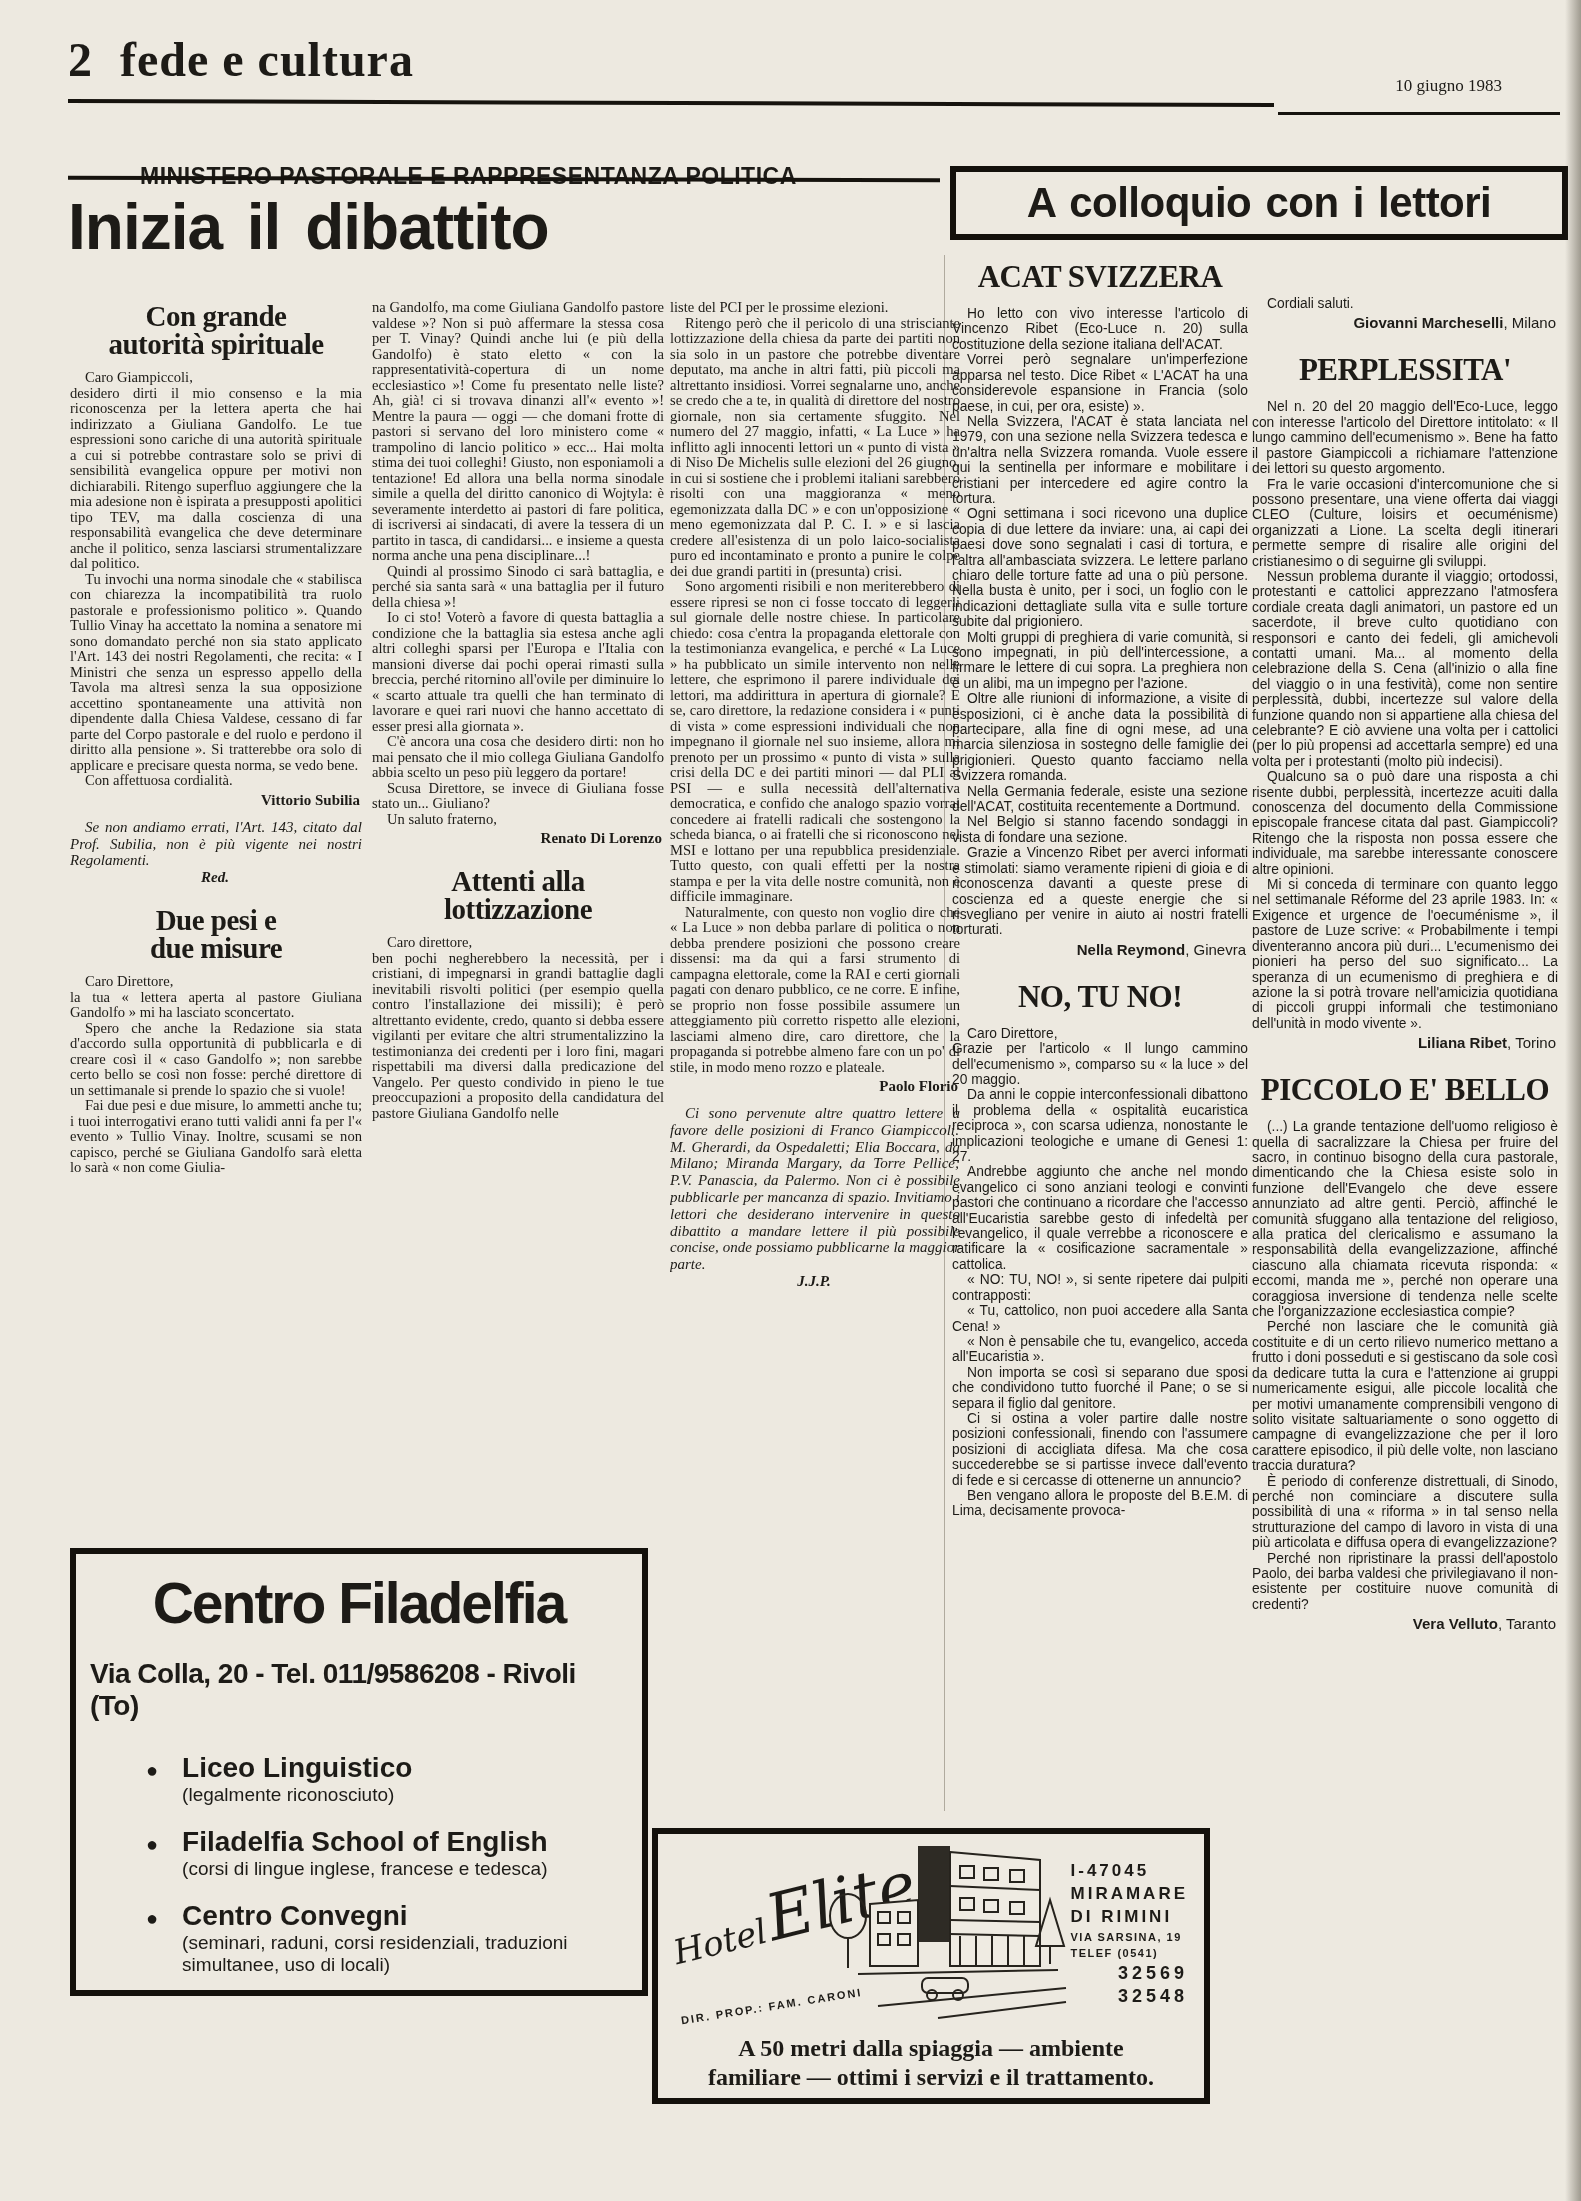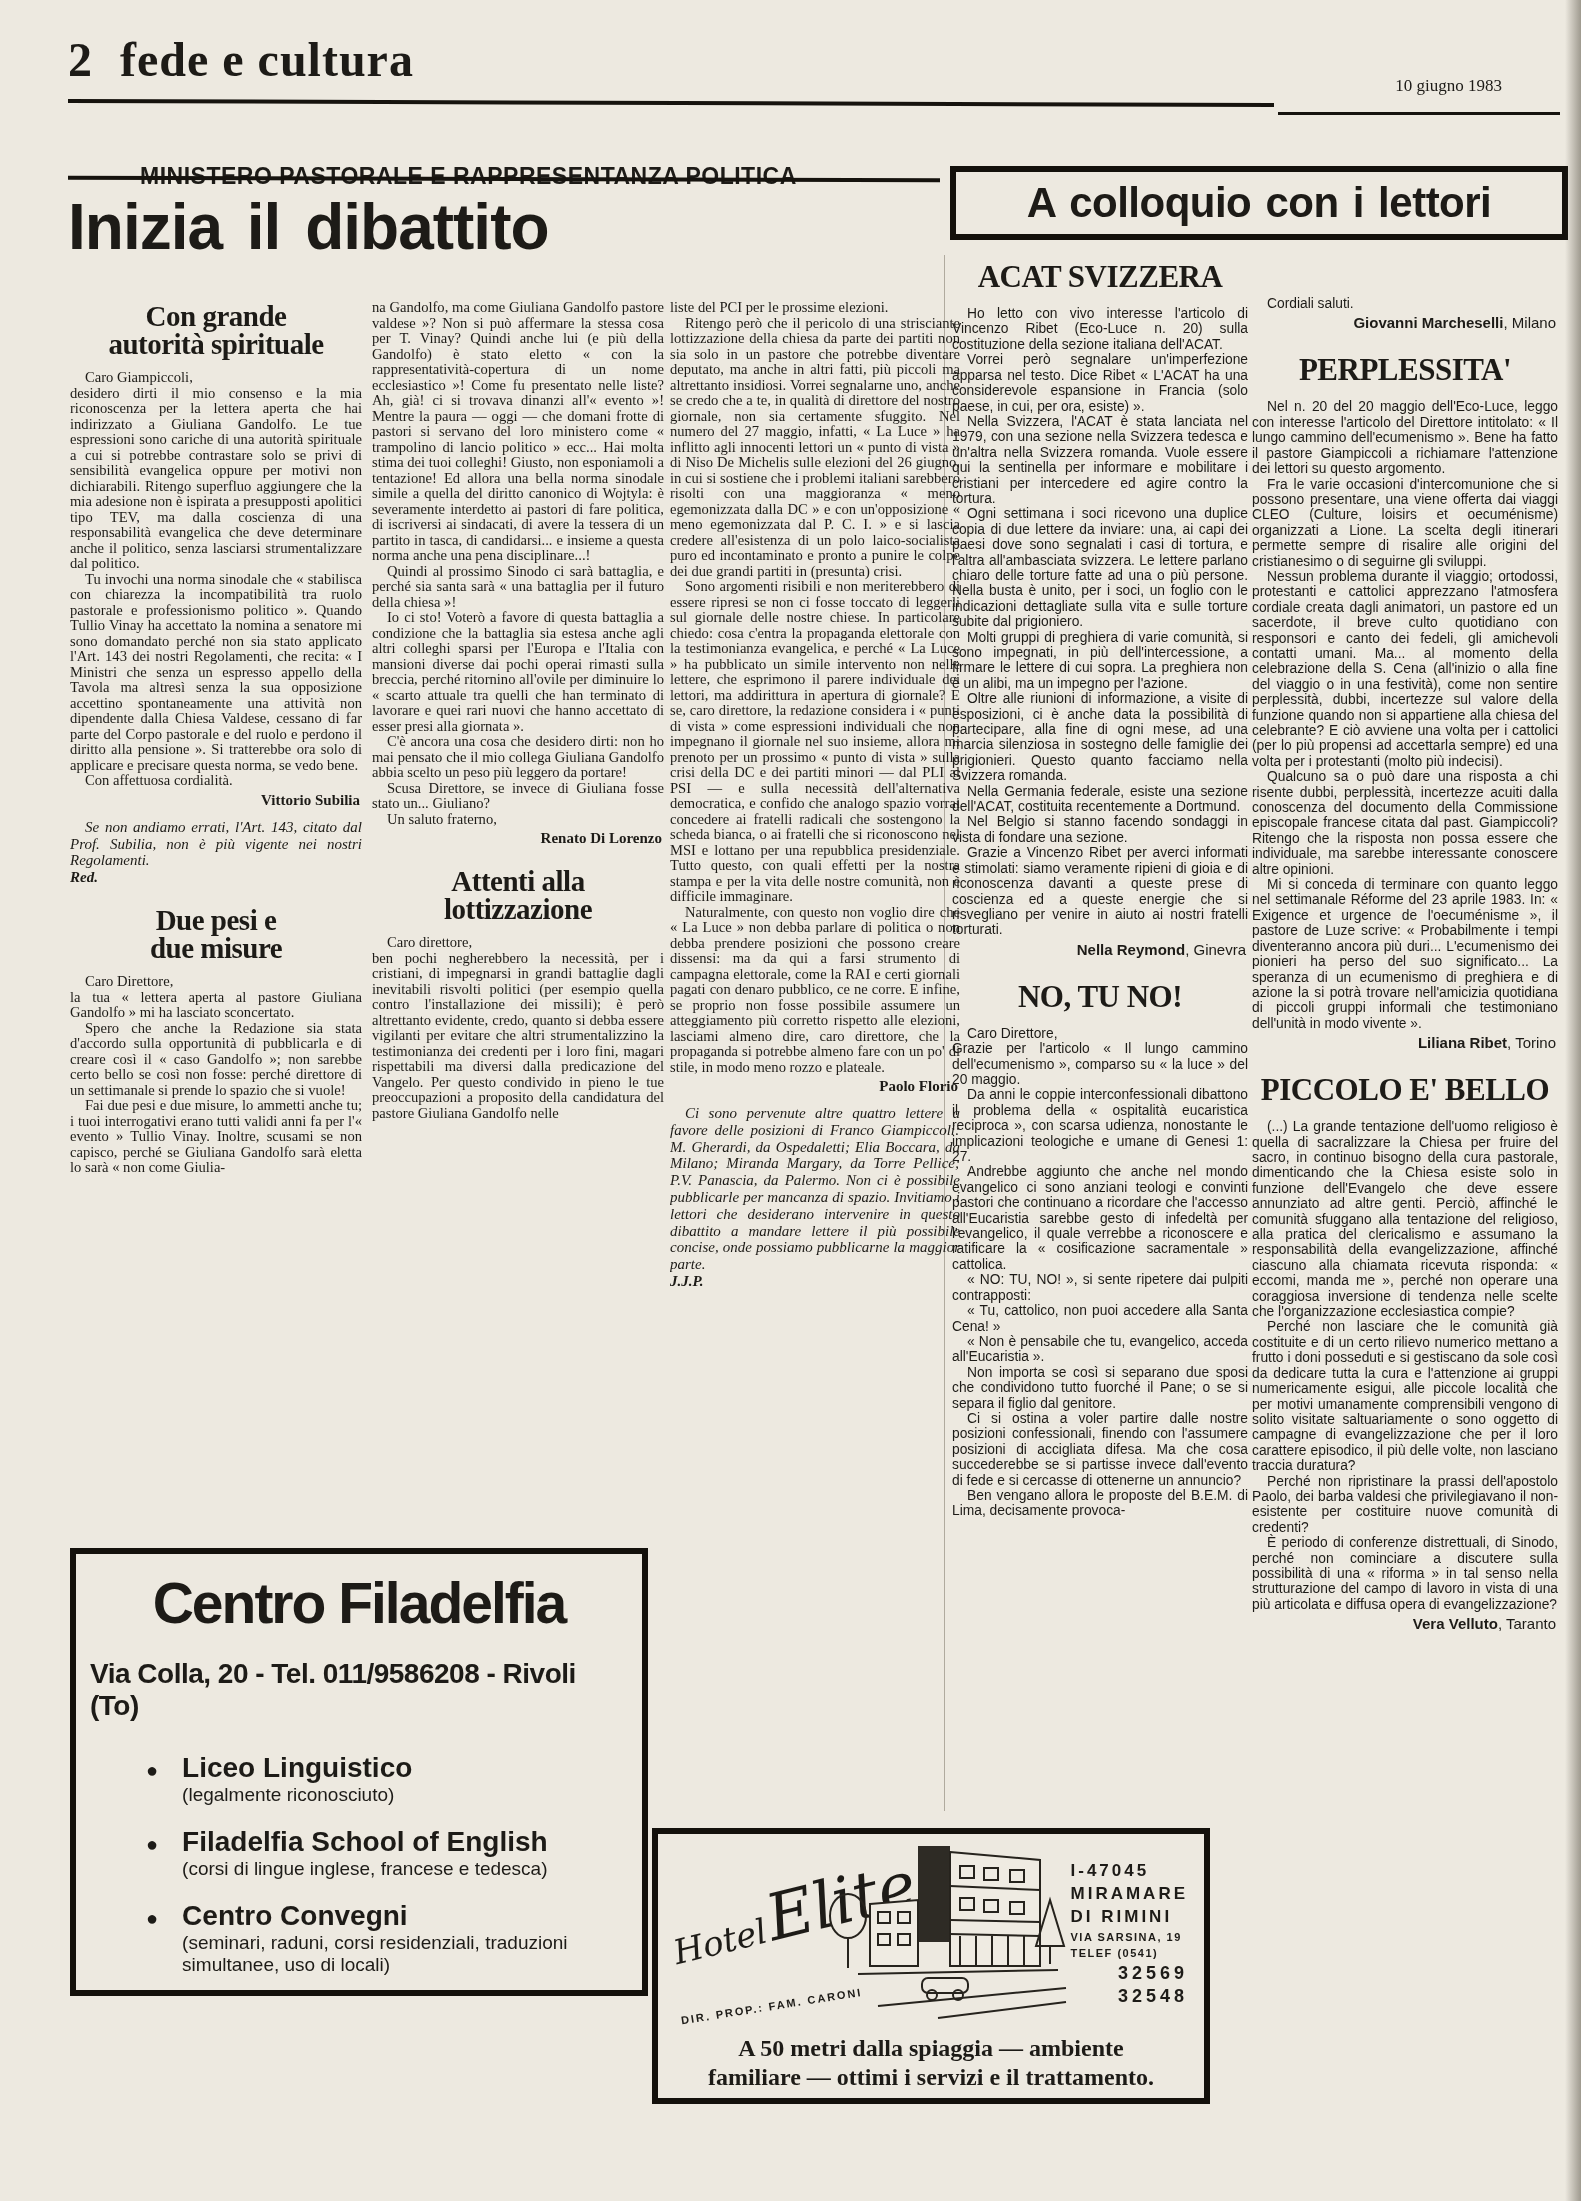--- a/index.html
+++ b/index.html
@@ -33,21 +33,21 @@
   .para{margin:0;text-indent:15px;font-size:14.6px;line-height:15.5px;}
   .colloquio .para{font-size:13.8px;line-height:15.4px;}
   .para.cont{text-indent:0;}
   .art-head{font-family:Liberation Serif, serif;font-weight:bold;font-size:29px;line-height:.97;
             margin:20px 0 12px;white-space:pre-line;letter-spacing:-.5px;text-align:center;}
   .col .art-head:first-child{margin-top:2px;}
   .colloquio .art-head{font-size:31px;margin:24px 0 14px;}
   .sig{margin:3px 2px 8px 0;text-align:right;font-size:15px;}
   .sig-name{font-weight:bold;}
   .note{margin:10px 0 0;font-style:italic;font-size:15px;line-height:16.8px;text-indent:15px;}
-  .note-sig{margin:0 2px 6px 0;text-align:left;font-style:italic;font-weight:bold;font-size:15px;}
+  .note-sig{margin:0 2px 6px 0;text-align:center;font-style:italic;font-weight:bold;font-size:15px;}
   .vrule{position:absolute;left:944px;top:255px;width:1px;height:1556px;background:#aaa medium;background:#b0aa9e;}
   
   .ad-fil{position:absolute;left:70px;top:1548px;width:566px;height:436px;border:6px solid #14110c;
           font-family:"Liberation Sans",sans-serif;overflow:hidden;}
   .ad-fil h2{margin:16px 10px 0;text-align:center;font-size:57px;letter-spacing:-2px;}
   .ad-addr{margin:22px 14px 0;font-weight:bold;font-size:28px;letter-spacing:-.5px;}
   .ad-list{list-style:none;margin:30px 0 0 70px;padding:0;}
   .ad-list li{display:flex;gap:24px;margin-bottom:20px;}
   .blt{font-size:20px;line-height:1;margin-top:8px;}
   .it{display:block;font-weight:bold;font-size:28px;line-height:1.15;}
@@ -159,22 +159,22 @@
       <h2 class="art-head">PERPLESSITA'</h2>
       <p class="para">Nel n. 20 del 20 maggio dell'Eco-Luce, leggo con interesse l'articolo del Direttore intitolato: « Il lungo cammino dell'ecumenismo ». Bene ha fatto il pastore Giampiccoli a richiamare l'attenzione dei lettori su questo argomento.</p>
       <p class="para">Fra le varie occasioni d'intercomunione che si possono presentare, una viene offerta dai viaggi CLEO (Culture, loisirs et oecuménisme) organizzati a Lione. La scelta degli itinerari permette sempre di risalire alle origini del cristianesimo o di seguirne gli sviluppi.</p>
       <p class="para">Nessun problema durante il viaggio; ortodossi, protestanti e cattolici apprezzano l'atmosfera cordiale creata dagli animatori, un pastore ed un sacerdote, il breve culto quotidiano con responsori e canto dei fedeli, gli amichevoli contatti umani. Ma... al momento della celebrazione della S. Cena (all'inizio o alla fine del viaggio o in una festività), come non sentire perplessità, dubbi, incertezze sul valore della funzione quando non si appartiene alla chiesa del celebrante? E ciò avviene una volta per i cattolici (per lo più propensi ad accettarla sempre) ed una volta per i protestanti (molto più indecisi).</p>
       <p class="para">Qualcuno sa o può dare una risposta a chi risente dubbi, perplessità, incertezze acuiti dalla conoscenza del documento della Commissione episcopale francese citata dal past. Giampiccoli? Ritengo che la risposta non possa essere che individuale, ma sarebbe interessante conoscere altre opinioni.</p>
       <p class="para">Mi si conceda di terminare con quanto leggo nel settimanale Réforme del 23 aprile 1983. In: « Exigence et urgence de l'oecuménisme », il pastore de Luze scrive: « Probabilmente i tempi diventeranno ancora più duri... L'ecumenismo dei pionieri ha perso del suo significato... La speranza di un ecumenismo di preghiera e di azione la si potrà trovare nell'amicizia quotidiana di piccoli gruppi informali che testimoniano dell'unità in modo vivente ».</p>
       <p class="sig"><span class="sig-name">Liliana Ribet</span><span class="sig-place">, Torino</span></p>
       <h2 class="art-head">PICCOLO E' BELLO</h2>
       <p class="para">(...) La grande tentazione dell'uomo religioso è quella di sacralizzare la Chiesa per fruire del sacro, in continuo bisogno della cura pastorale, dimenticando che la Chiesa esiste solo in funzione dell'Evangelo che deve essere annunziato ad altre genti. Perciò, affinché le comunità sfuggano alla tentazione del religioso, alla pratica del clericalismo e assumano la responsabilità della evangelizzazione, affinché ciascuno alla chiamata ricevuta risponda: « eccomi, manda me », perché non operare una coraggiosa inversione di tendenza nelle scelte che l'organizzazione ecclesiastica compie?</p>
       <p class="para">Perché non lasciare che le comunità già costituite e di un certo rilievo numerico mettano a frutto i doni posseduti e si gestiscano da sole così da dedicare tutta la cura e l'attenzione ai gruppi numericamente esigui, alle piccole località che per motivi umanamente comprensibili vengono di solito visitate saltuariamente o sono oggetto di campagne di evangelizzazione che per il loro carattere episodico, il più delle volte, non lasciano traccia duratura?</p>
+      <p class="para">È periodo di conferenze distrettuali, di Sinodo, perché non cominciare a discutere sulla possibilità di una « riforma » in tal senso nella strutturazione del campo di lavoro in vista di una più articolata e diffusa opera di evangelizzazione?</p>
       <p class="para">Perché non ripristinare la prassi dell'apostolo Paolo, dei barba valdesi che privilegiavano il non-esistente per costituire nuove comunità di credenti?</p>
-      <p class="para">È periodo di conferenze distrettuali, di Sinodo, perché non cominciare a discutere sulla possibilità di una « riforma » in tal senso nella strutturazione del campo di lavoro in vista di una più articolata e diffusa opera di evangelizzazione?</p>
       <p class="sig"><span class="sig-name">Vera Velluto</span><span class="sig-place">, Taranto</span></p>
     </section>
 
   <aside class="ad-fil">
     <h2>Centro Filadelfia</h2>
     <p class="ad-addr">Via Colla, 20 - Tel. 011/9586208 - Rivoli (To)</p>
     <ul class="ad-list">
       <li>
         <span class="blt">●</span>
         <div>

